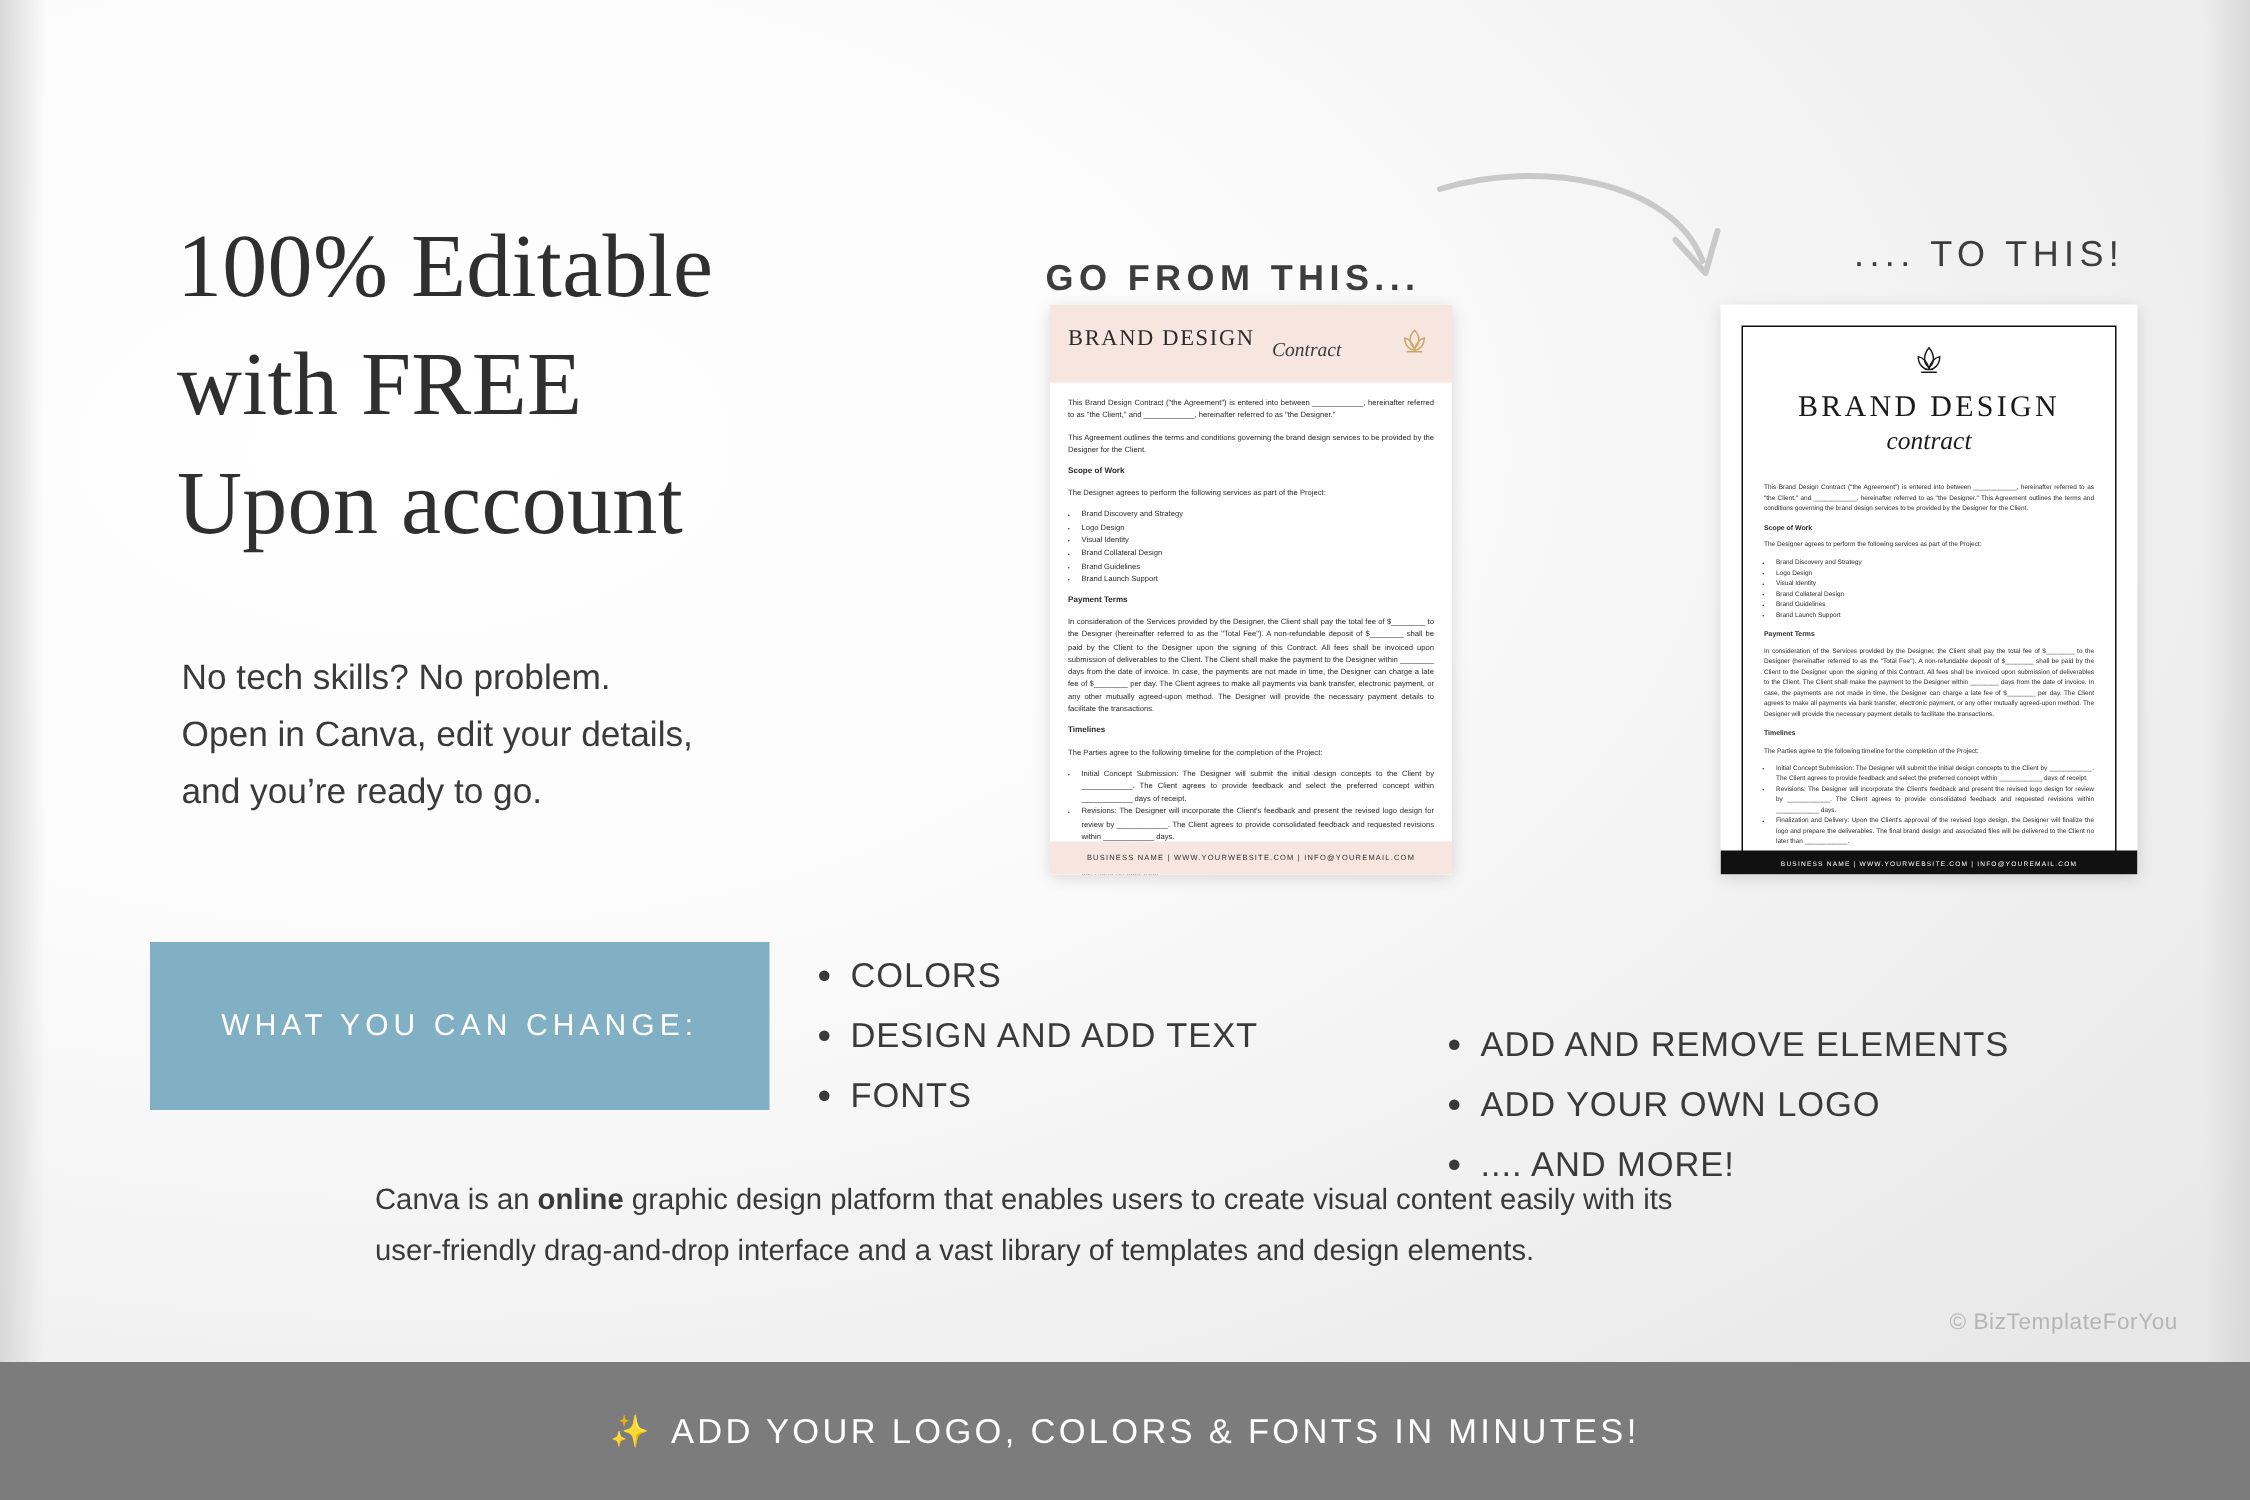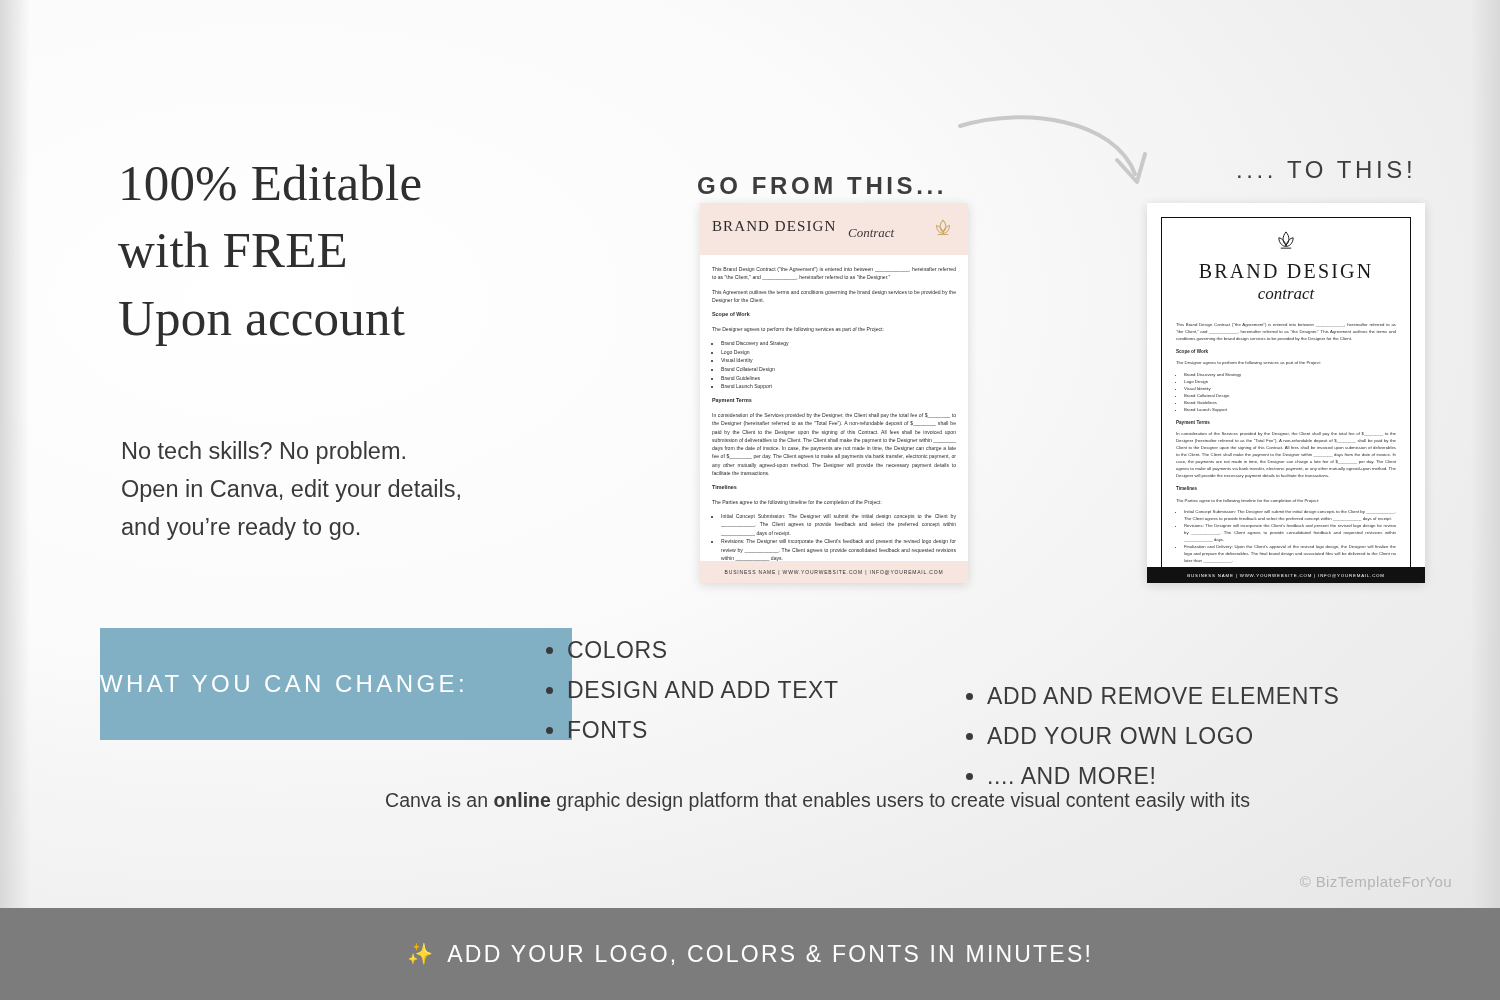--- a/index.html
+++ b/index.html
@@ -29,24 +29,24 @@
   .edge-right {
     position: absolute;
     right: 0; top: 0; width: 30px; height: 1000px;
     background: linear-gradient(to left, #d8d8d8, rgba(216,216,216,0));
   }
 
   
   .headline {
     position: absolute;
     left: 118px;
-    top: 150px;
+    top: 138px;
     width: 560px;
     font-family: "Liberation Serif", serif;
-    font-size: 51px;
+    font-size: 60px;
     line-height: 1.32;
     color: #2f2f2f;
     letter-spacing: 0.2px;
   }
   .headline div { white-space: nowrap; }
 
   .subhead {
     position: absolute;
     left: 121px;
     top: 432px;
@@ -196,49 +196,49 @@
     font-size: 4.4px;
     letter-spacing: 0.8px;
     color: #ffffff;
   }
 
   
   .wycc {
     position: absolute;
     left: 100px;
     top: 628px;
-    width: 472px;
+    width: 413px;
     height: 112px;
     background: #81b0c4;
     display: flex;
     align-items: center;
-    justify-content: flex-start;
+    justify-content: center;
     color: #ffffff;
-    font-size: 24px;
+    font-size: 20px;
     letter-spacing: 3.4px;
   }
 
   .col {
     position: absolute;
     font-size: 23px;
     color: #3a3a3a;
     letter-spacing: 0.6px;
   }
   .col-1 { left: 545px; top: 636px; }
   .col-2 { left: 965px; top: 636px; margin-top: 46px; }
   .col ul { margin: 0; padding-left: 22px; }
   .col li { margin-bottom: 11px; line-height: 1.25; }
 
   
   .blurb {
     position: absolute;
     left: 250px;
     top: 784px;
     width: 1000px;
-    text-align: right;
+    text-align: left;
     font-size: 19.5px;
     line-height: 1.72;
     color: #3a3a3a;
   }
   .blurb b { font-weight: bold; }
 
   .credit {
     position: absolute;
     right: 48px;
     top: 873px;
@@ -382,20 +382,21 @@
   <div class="col col-2">
     <ul>
       <li>ADD AND REMOVE ELEMENTS</li>
       <li>ADD YOUR OWN LOGO</li>
       <li>.... AND MORE!</li>
     </ul>
   </div>
 
   <div class="blurb">
     <div><span>Canva is an </span><b>online</b><span> graphic design platform that enables users to create visual content easily with its</span></div>
+    <div>user-friendly drag-and-drop interface and a vast library of templates and design elements.</div>
   </div>
 
   <div class="credit">© BizTemplateForYou</div>
 
   <div class="bottom-bar">
     <span class="spark">✨</span>
     <span>ADD YOUR LOGO, COLORS &amp; FONTS IN MINUTES!</span>
   </div>
 </div>
 

